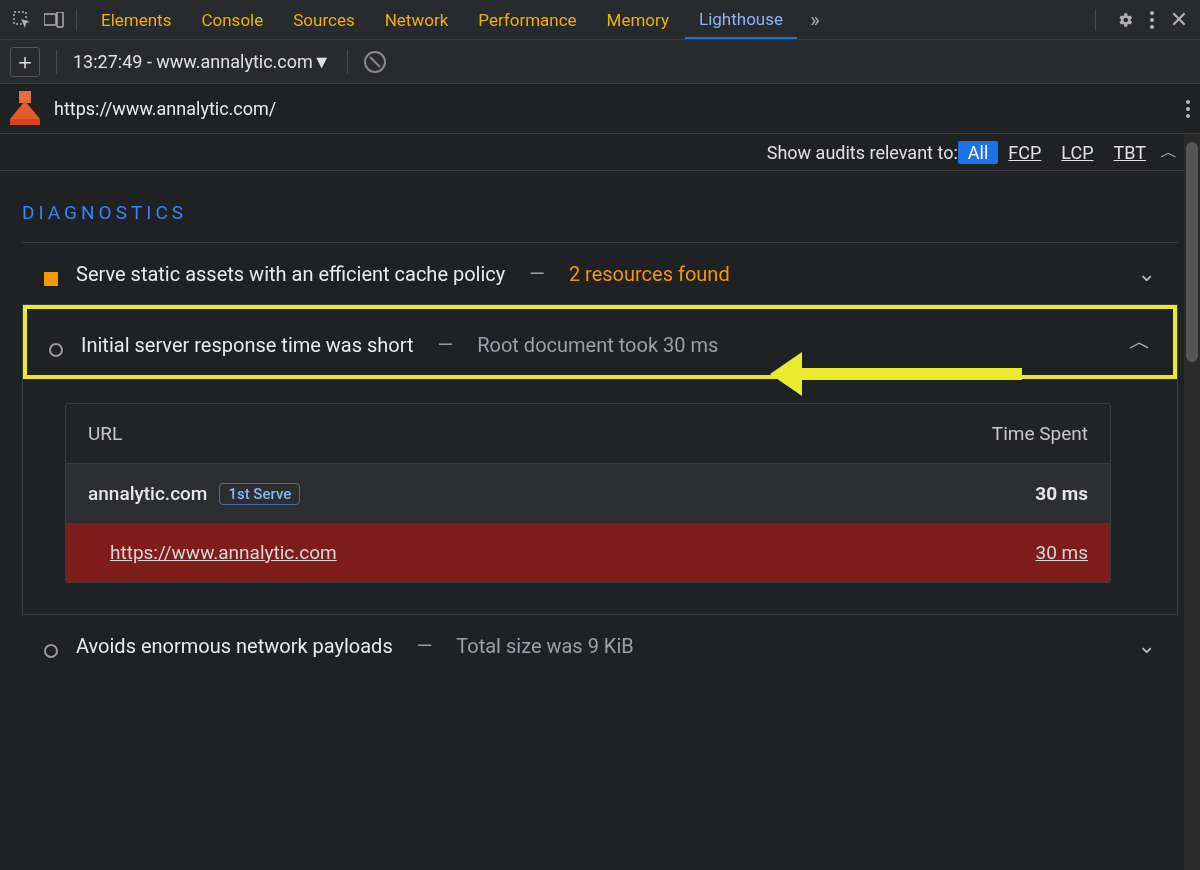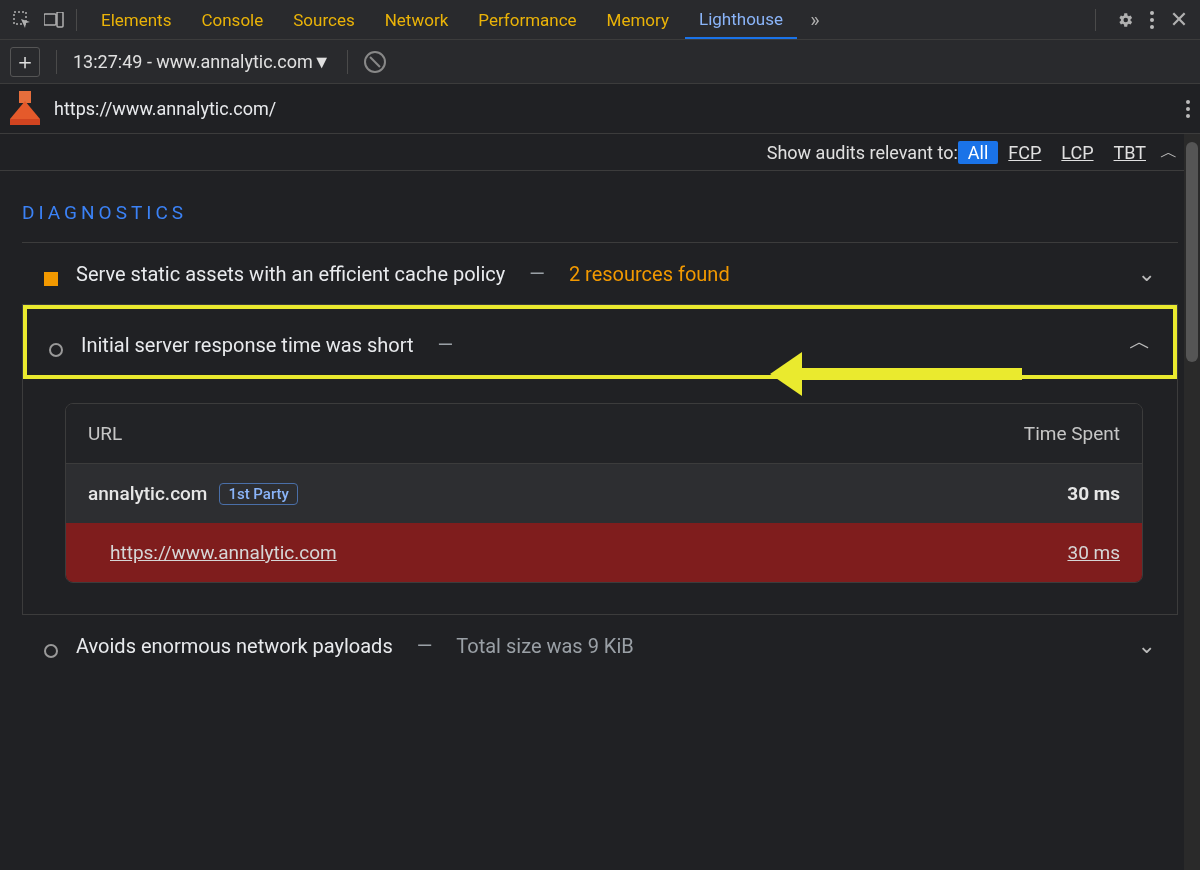--- a/index.html
+++ b/index.html
@@ -175,23 +175,23 @@
     line-height: 1.7;
     color:#c0c4c8;
   }
   .audit-desc a { color:#6ea3f7; text-decoration:underline; }
   .metric-badge {
     display:inline-block; border:1px solid #666; border-radius:4px;
     padding:0 7px; font-size:17px; color:#bcbcbc; margin-left:6px;
   }
 
   .tbl {
-    margin: 24px 34px 0 42px;
+    margin: 24px 66px 0 42px;
     border:1px solid #3c3c3c;
-    border-radius:8px;
+    border-radius:2px;
     overflow:hidden;
   }
   .tbl-row {
     display:flex; align-items:center;
     padding: 18px 22px;
     font-size:19px;
   }
   .tbl-row.head { background:#222326; color:#c6c6c6; }
   .tbl-row .c1 { flex:1; display:flex; align-items:center; gap:12px;}
   .tbl-row .c2 { width:200px; text-align:right; }
@@ -297,33 +297,34 @@
     <span class="dash">—</span>
     <span class="asub orange">2 resources found</span>
     <span class="chev">⌄</span>
   </div>
 
   <div class="audit-panel">
     <div class="audit-row highlight" style="position:relative">
       <div class="status cir"></div>
       <span class="atitle">Initial server response time was short</span>
       <span class="dash">—</span>
+      <span class="asub">Root document took 30 ms</span>
       <span class="chev">︿</span>
     </div>
 
 
     <div class="tbl">
       <div class="tbl-row head">
         <div class="c1">URL</div>
         <div class="c2">Time Spent</div>
       </div>
       <div class="tbl-row data1">
         <div class="c1">
           <span>annalytic.com</span>
-          <span class="party-badge">1st Party</span>
+          <span class="party-badge">1st Serve</span>
         </div>
         <div class="c2"><b>30 ms</b></div>
       </div>
       <div class="tbl-row data2 sub">
         <div class="c1">
             <span>https://www.annalytic.com</span>
           </div>
         <div class="c2">30 ms</div>
       </div>
     </div>

